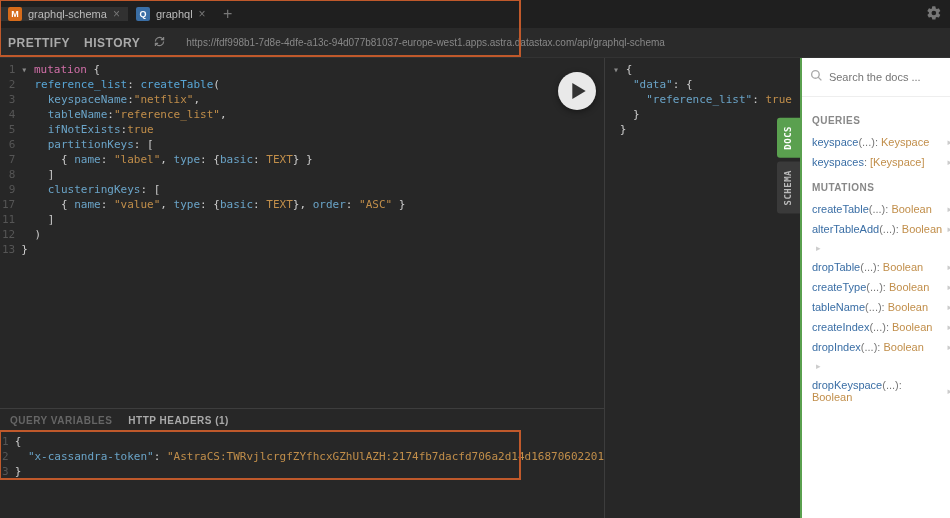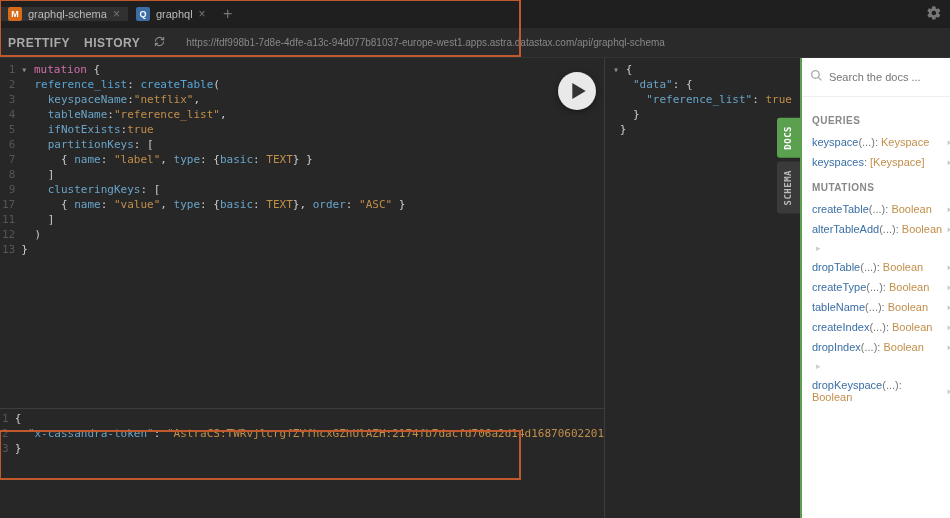--- a/index.html
+++ b/index.html
@@ -140,20 +140,24 @@
               <div>8</div>
               <div>9</div>
               <div>17</div>
               <div>11</div>
               <div>12</div>
               <div>13</div>
             </div>
           <div class="code" id="editor-code"><div><span class="caret">▾</span> <span class="kw">mutation</span> {</div><div>  <span class="field">reference_list</span>: <span class="field">createTable</span>(</div><div>    <span class="prop">keyspaceName</span>:<span class="str">"netflix"</span>,</div><div>    <span class="prop">tableName</span>:<span class="str">"reference_list"</span>,</div><div>    <span class="prop">ifNotExists</span>:<span class="bool">true</span></div><div>    <span class="prop">partitionKeys</span>: [</div><div>      { <span class="prop">name</span>: <span class="str">"label"</span>, <span class="prop">type</span>: {<span class="prop">basic</span>: <span class="enum">TEXT</span>} }</div><div>    ]</div><div>    <span class="prop">clusteringKeys</span>: [</div><div>      { <span class="prop">name</span>: <span class="str">"value"</span>, <span class="prop">type</span>: {<span class="prop">basic</span>: <span class="enum">TEXT</span>}, <span class="prop">order</span>: <span class="str">"ASC"</span> }</div><div>    ]</div><div>  )</div><div>}</div></div>
         </div>
         <div class="vars-panel">
+          <div class="vars-tabs">
+            <span class="vars-tab">QUERY VARIABLES</span>
+            <span class="vars-tab active">HTTP HEADERS (1)</span>
+          </div>
           <div class="vars-code">
             <div class="gutter" id="vars-gutter">
                 <div>1</div>
                 <div>2</div>
                 <div>3</div>
               </div>
             <div class="code" id="vars-code"><div>{</div><div>  <span class="prop">"x-cassandra-token"</span>: <span class="str">"AstraCS:TWRvjlcrgfZYfhcxGZhUlAZH:2174fb7dacfd706a2d14d16870602201</span></div><div>}</div></div>
           </div>
         </div>
       </div>

